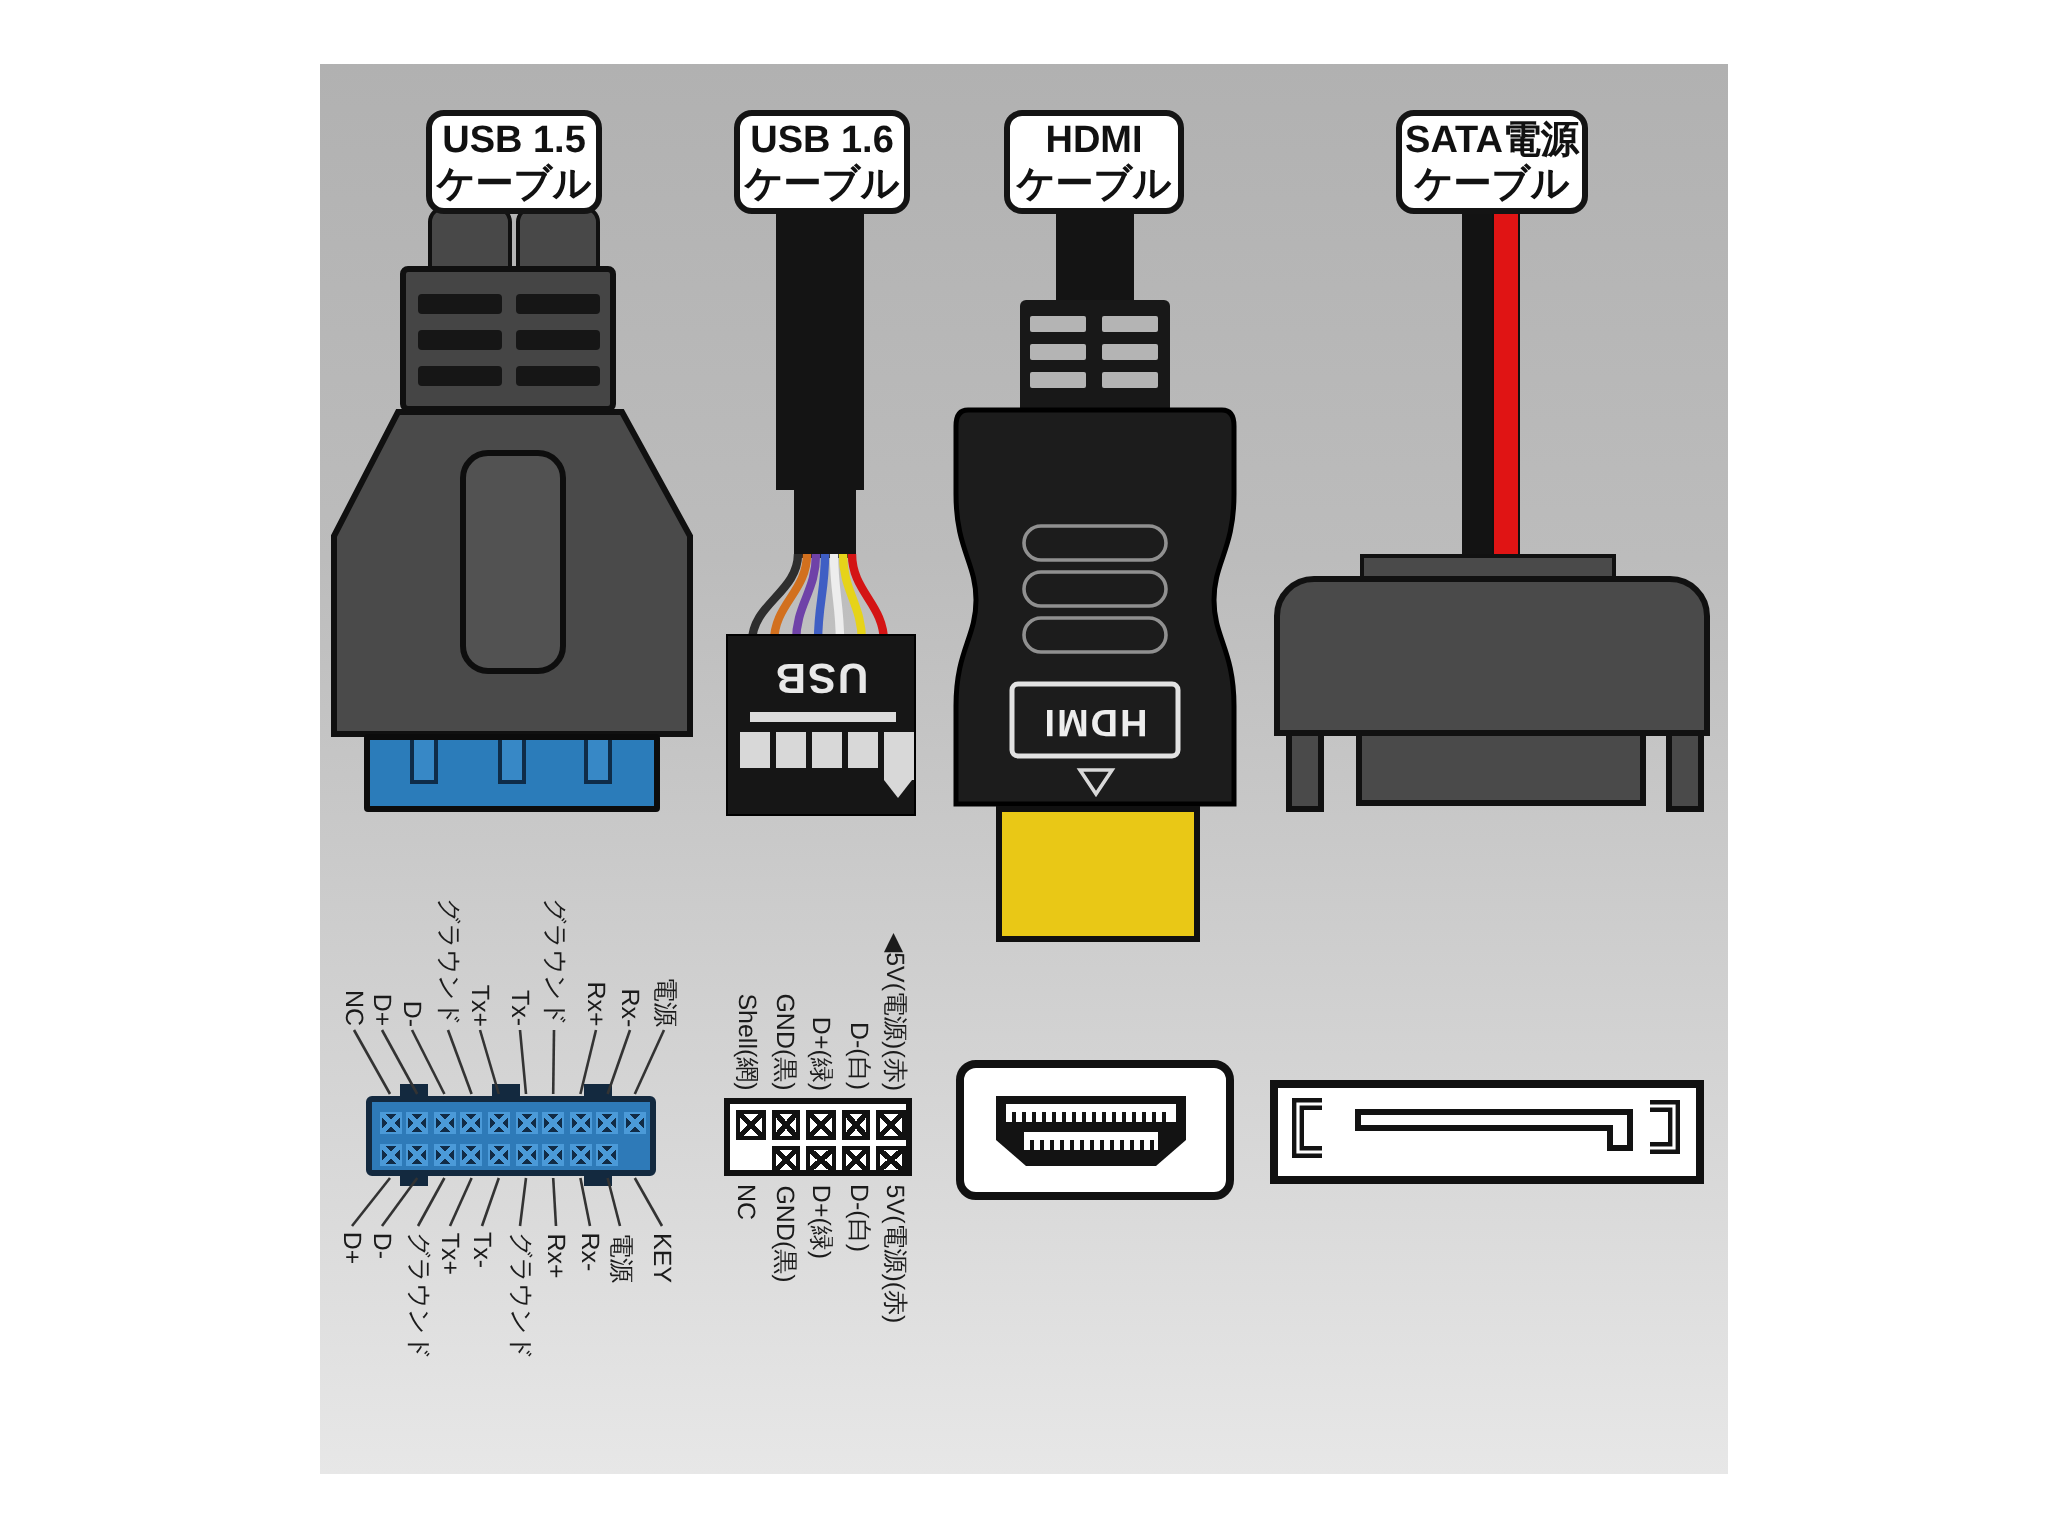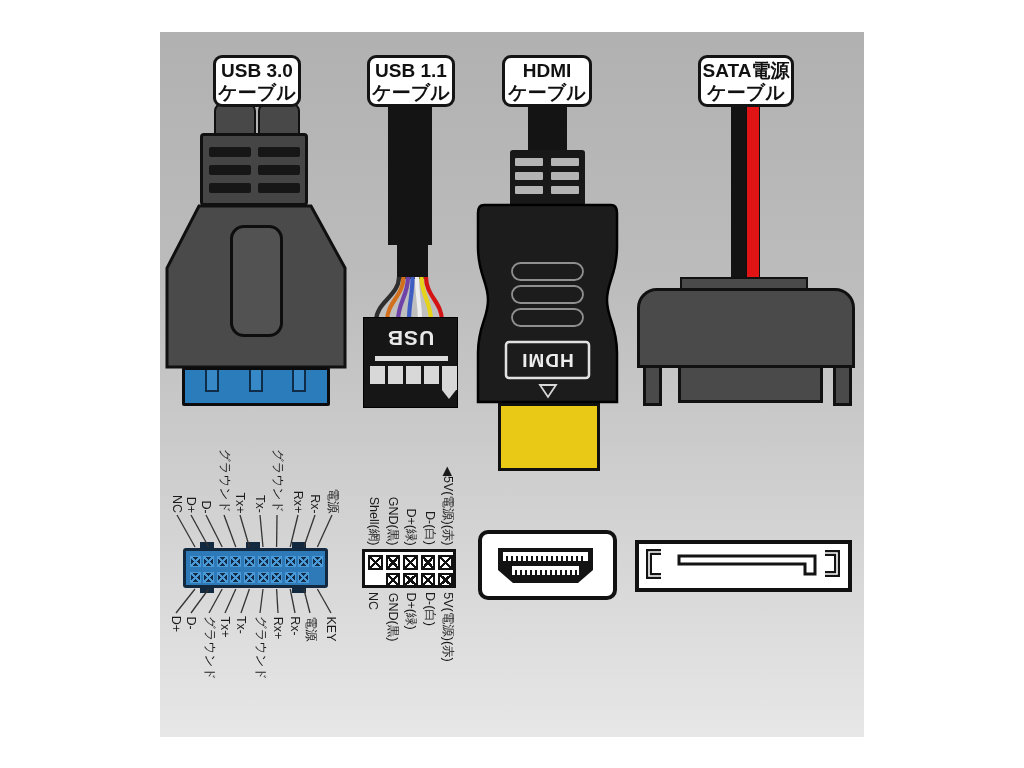--- a/index.html
+++ b/index.html
@@ -98,25 +98,25 @@
 
   <div class="abs" style="left:571px;top:68px;width:15px;height:179px;background:#131313;"></div>
   <div class="abs" style="left:586px;top:68px;width:14px;height:179px;background:#e01414;border:1.5px solid #101010;"></div>
   <div class="abs" style="left:520px;top:245px;width:128px;height:13px;background:#4a4a4a;border:2.5px solid #111;"></div>
   <div class="abs" style="left:477px;top:256px;width:218px;height:80px;background:#4a4a4a;border:3px solid #111;border-radius:20px 20px 0 0;"></div>
   <div class="abs" style="left:483px;top:336px;width:19px;height:38px;background:#4a4a4a;border:3px solid #111;border-top:none;"></div>
   <div class="abs" style="left:518px;top:336px;width:145px;height:35px;background:#4a4a4a;border:3px solid #111;border-top:none;"></div>
   <div class="abs" style="left:673px;top:336px;width:19px;height:38px;background:#4a4a4a;border:3px solid #111;border-top:none;"></div>
 
   <div class="cable-label" style="left:53px;width:88px;">
-    <span>USB 3.0</span><br>
+    <span>USB 1.5</span><br>
     <span>ケーブル</span>
   </div>
   <div class="cable-label" style="left:207px;width:88px;">
-    <span>USB 1.1</span><br>
+    <span>USB 1.6</span><br>
     <span>ケーブル</span>
   </div>
   <div class="cable-label" style="left:342px;width:90px;">
     <span>HDMI</span><br>
     <span>ケーブル</span>
   </div>
   <div class="cable-label" style="left:538px;width:96px;">
     <span>SATA電源</span><br>
     <span>ケーブル</span>
   </div>

